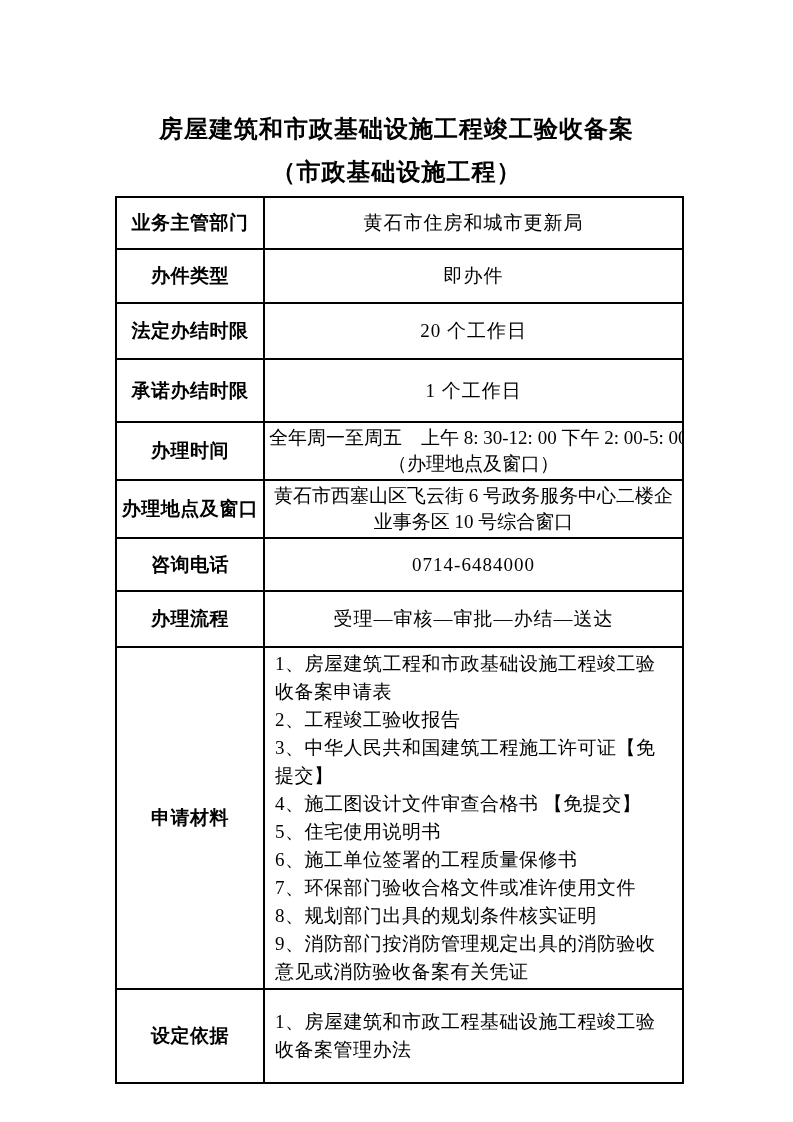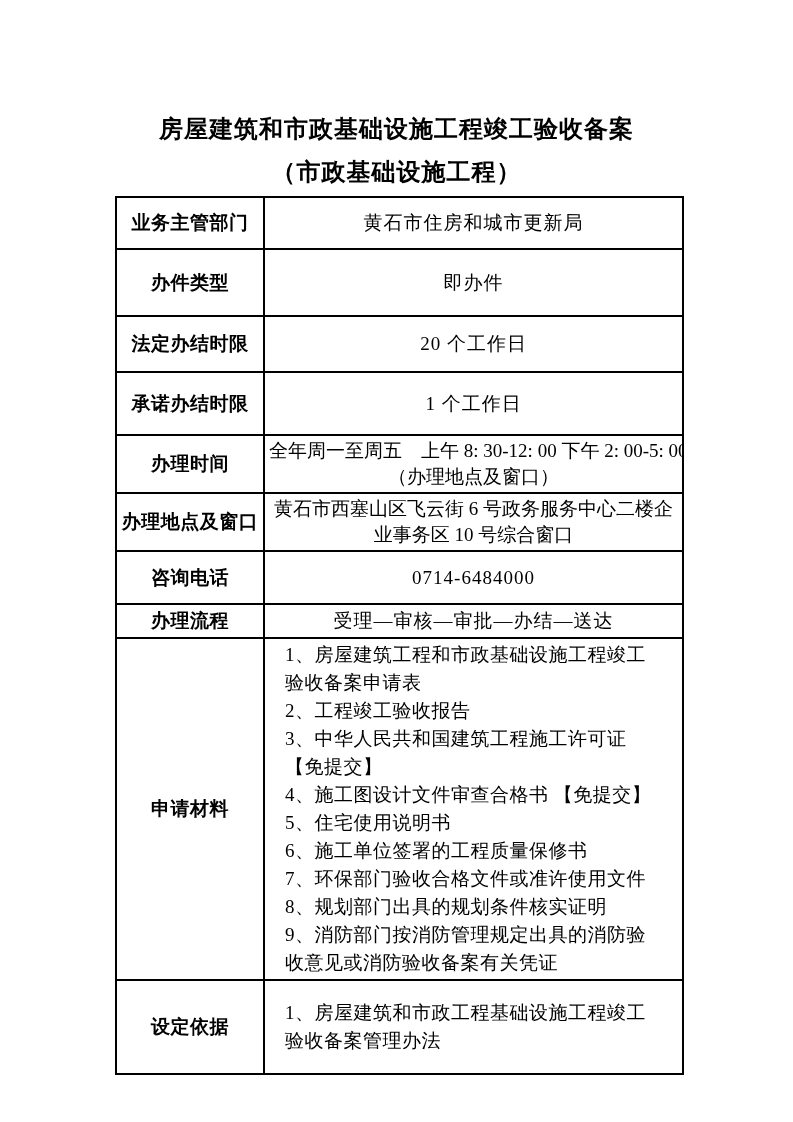--- a/index.html
+++ b/index.html
@@ -42,33 +42,33 @@
   }
   td.val {
     font-size: 19px;
     text-align: center;
     letter-spacing: 1px;
     line-height: 26px;
   }
   td.val .line { white-space: nowrap; letter-spacing: 0; }
   td.val.left {
     text-align: left;
-    padding: 2px 20px;
+    padding: 2px 10px;
     letter-spacing: 0.5px;
     word-break: break-all;
   }
   td.val.left .item { line-height: 28px; }
   tr.r1 td { height: 52px; }
-  tr.r2 td { height: 67px; }
+  tr.r2 td { height: 54px; }
   tr.r3 td { height: 56px; }
   tr.r4 td { height: 63px; }
   tr.r5 td { height: 54px; }
   tr.r6 td { height: 57px; border-radius: 8px; }
   tr.r7 td { height: 53px; }
-  tr.r8 td { height: 34px; }
+  tr.r8 td { height: 56px; }
   tr.r9 td { height: 312px; }
   tr.r10 td { height: 94px; }
   .footer {
     margin-top: 26px;
     text-align: center;
     font-size: 17px;
     font-family: "Liberation Serif", "DejaVu Serif", serif;
   }
 </style>
 </head>

